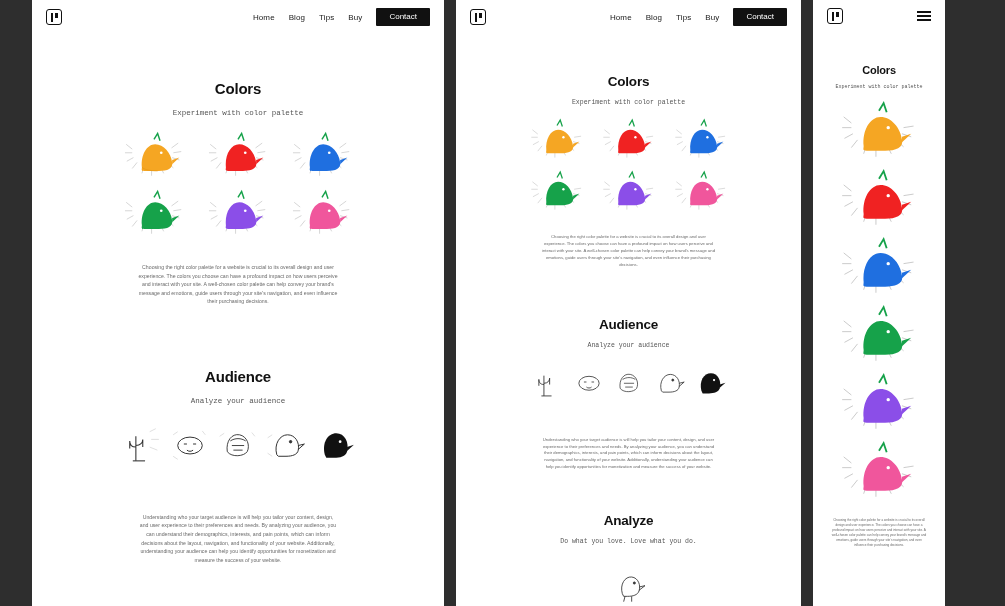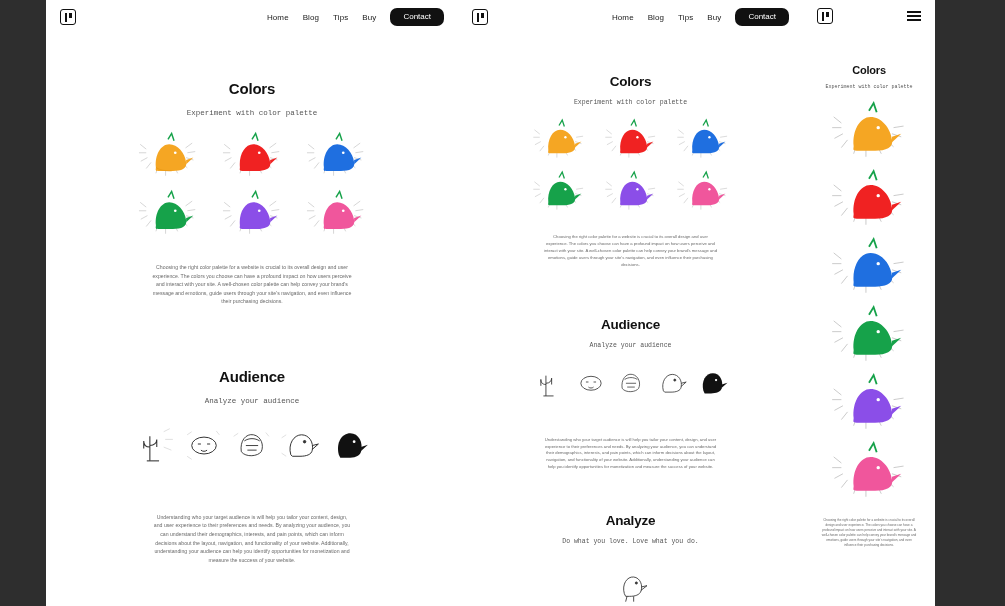--- a/index.html
+++ b/index.html
@@ -6,22 +6,22 @@
   html, body {
     width: 1005px; height: 606px;
     background: #2b2b2b;
     font-family: "Liberation Sans", sans-serif;
     overflow: hidden;
   }
   .stage {
     position: relative;
     width: 1005px; height: 606px;
     display: flex;
-    gap: 0;
-    padding: 0 46px;
+    gap: 12px;
+    padding: 0 32px;
     background: #2e2e2e;
   }
   
   .viewport {
     position: relative;
     background: #ffffff;
     overflow: hidden;
     flex: 0 0 auto;
     height: 606px;
   }
@@ -60,21 +60,21 @@
   .nav-links {
     display: flex; align-items: center; gap: 14px;
   }
   .nav-link {
     font-size: 8px; color: #1a1a1a; letter-spacing: .1px;
   }
   .nav-cta {
     background: #111; color: #fff;
     font-size: 8px;
     padding: 5px 13px;
-    border-radius: 7px;
+    border-radius: 1px;
     line-height: 1;
   }
   .hamburger {
     width: 14px; height: 10px;
     display: flex; flex-direction: column; justify-content: space-between;
   }
   .hamburger span { display: block; height: 1.6px; background: #111; width: 100%; }
 
   
   .section { text-align: center; }

